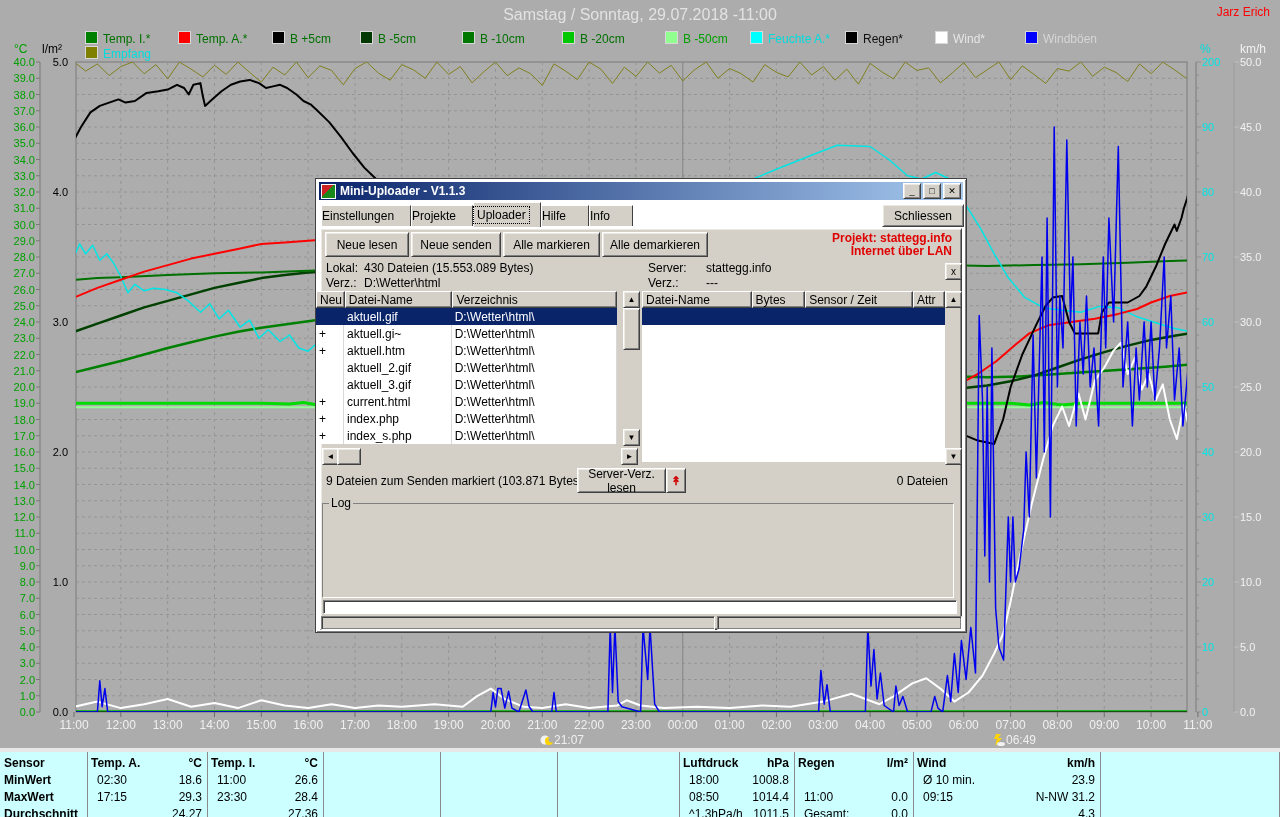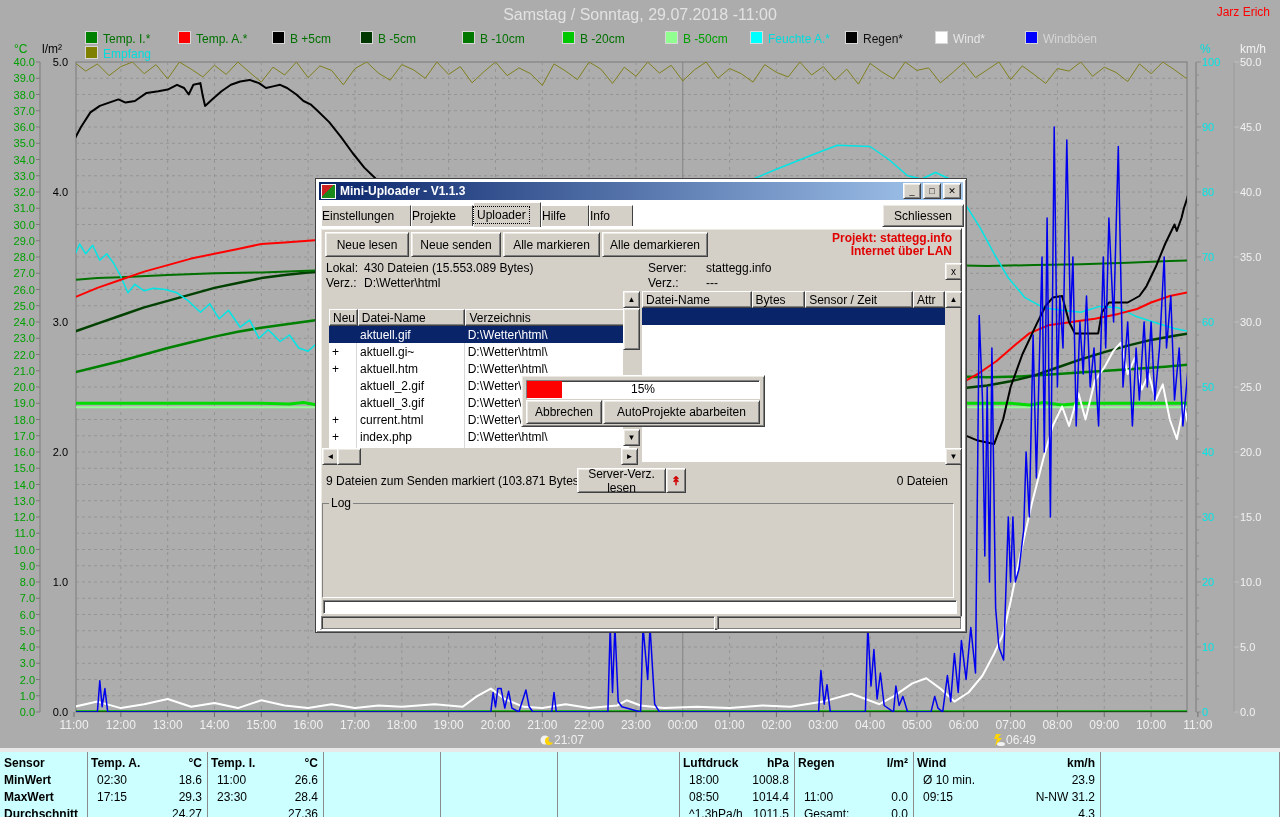--- a/index.html
+++ b/index.html
@@ -127,21 +127,21 @@
     <div class="ytick" style="right: 1245px; top: 690.75px; color: rgb(0, 160, 0);">1.0</div>
     <div class="ytick" style="right: 1245px; top: 707px; color: rgb(0, 160, 0);">0.0</div>
     <div class="ytick" style="right: 1212px; top: 57px; color: rgb(0, 0, 0);">5.0</div>
     <div class="ytick" style="right: 1212px; top: 187px; color: rgb(0, 0, 0);">4.0</div>
     <div class="ytick" style="right: 1212px; top: 317px; color: rgb(0, 0, 0);">3.0</div>
     <div class="ytick" style="right: 1212px; top: 447px; color: rgb(0, 0, 0);">2.0</div>
     <div class="ytick" style="right: 1212px; top: 577px; color: rgb(0, 0, 0);">1.0</div>
     <div class="ytick" style="right: 1212px; top: 707px; color: rgb(0, 0, 0);">0.0</div>
   </div>
 <div id="yaxis-right">
-    <div class="ytick" style="left: 1202px; top: 57px; color: rgb(0, 229, 229);">100</div>
+    <div class="ytick" style="left: 1202px; top: 57px; color: rgb(0, 229, 229);">200</div>
     <div class="ytick" style="left: 1202px; top: 122px; color: rgb(0, 229, 229);">90</div>
     <div class="ytick" style="left: 1202px; top: 187px; color: rgb(0, 229, 229);">80</div>
     <div class="ytick" style="left: 1202px; top: 252px; color: rgb(0, 229, 229);">70</div>
     <div class="ytick" style="left: 1202px; top: 317px; color: rgb(0, 229, 229);">60</div>
     <div class="ytick" style="left: 1202px; top: 382px; color: rgb(0, 229, 229);">50</div>
     <div class="ytick" style="left: 1202px; top: 447px; color: rgb(0, 229, 229);">40</div>
     <div class="ytick" style="left: 1202px; top: 512px; color: rgb(0, 229, 229);">30</div>
     <div class="ytick" style="left: 1202px; top: 577px; color: rgb(0, 229, 229);">20</div>
     <div class="ytick" style="left: 1202px; top: 642px; color: rgb(0, 229, 229);">10</div>
     <div class="ytick" style="left: 1202px; top: 707px; color: rgb(0, 229, 229);">0</div>
@@ -464,21 +464,21 @@
     <span class="lbl abs" style="left:40px;top:15px;">D:\Wetter\html</span>
   </div>
   <div class="abs" style="left:330px;top:82px;width:300px;height:28px;">
     <span class="lbl abs" style="left:2px;top:0;">Server:</span>
     <span class="lbl abs" style="left:60px;top:0;">stattegg.info</span>
     <span class="lbl abs" style="left:2px;top:15px;">Verz.:</span>
     <span class="lbl abs" style="left:60px;top:15px;">---</span>
   </div>
   <div class="btn abs" style="left:629px;top:84px;width:15px;height:15px;font-size:10px;">x</div>
 
-  <div id="ltable" class="abs" style="left:13px;top:112px;width:301px;margin-top:18px;">
+  <div id="ltable" class="abs" style="left:0;top:112px;width:301px;">
       <div class="frow" style="background: rgb(212, 208, 200);">
         <div class="grid-head" style="width: 25px;">Neu</div>
         <div class="grid-head" style="width: 108px;">Datei-Name</div>
         <div class="grid-head" style="width: 168px;">Verzeichnis</div>
       </div>
       <div class="frow sel">
         <div class="cell" style="width: 25px; border-right: 1px solid rgb(10, 36, 106);"></div>
         <div class="cell" style="width: 108px; border-right: 1px solid rgb(10, 36, 106);">aktuell.gif</div>
         <div class="cell" style="width: 168px; border-right: 1px solid rgb(10, 36, 106);">D:\Wetter\html\</div>
       </div>
@@ -550,28 +550,20 @@
     </div>
   <div class="abs sb" style="left:629px;top:112px;width:15px;height:172px;">
     <div class="btn" style="width:15px;height:15px;">
         <span class="arrow">▲</span>
       </div>
     <div class="btn abs" style="top:157px;width:15px;height:15px;">
         <span class="arrow">▼</span>
       </div>
   </div>
 
-  <div class="abs raised face" style="left:205px;top:196px;width:242px;height:50px;z-index:5;">
-    <div class="abs sunken" style="left:4px;top:4px;width:232px;height:17px;background:#ffffff;">
-      <div id="prog-fill" style="height:100%;background:#ff0000;width:15%;"></div>
-      <div class="abs" style="left:0;top:1px;width:100%;text-align:center;font-size:12px;">15%</div>
-    </div>
-    <div class="btn abs" style="left:4px;top:24px;width:74px;height:22px;">Abbrechen</div>
-    <div class="btn abs" style="left:81px;top:24px;width:155px;height:22px;">AutoProjekte abarbeiten</div>
-  </div>
 
   <span class="lbl abs" style="left:10px;top:295px;">9 Dateien zum Senden markiert (103.871 Bytes)</span>
   <div class="btn abs" style="left:261px;top:289px;width:87px;height:23px;">Server-Verz. lesen</div>
   <div class="btn abs" style="left:350px;top:289px;width:18px;height:23px;color:#d00000;font-weight:bold;">↟</div>
   <span class="lbl abs" style="left:560px;top:295px;width:72px;text-align:right;">0 Dateien</span>
 
   <fieldset class="abs" style="left:6px;top:317px;width:630px;height:100px;">
     <legend>Log</legend>
   </fieldset>
 

